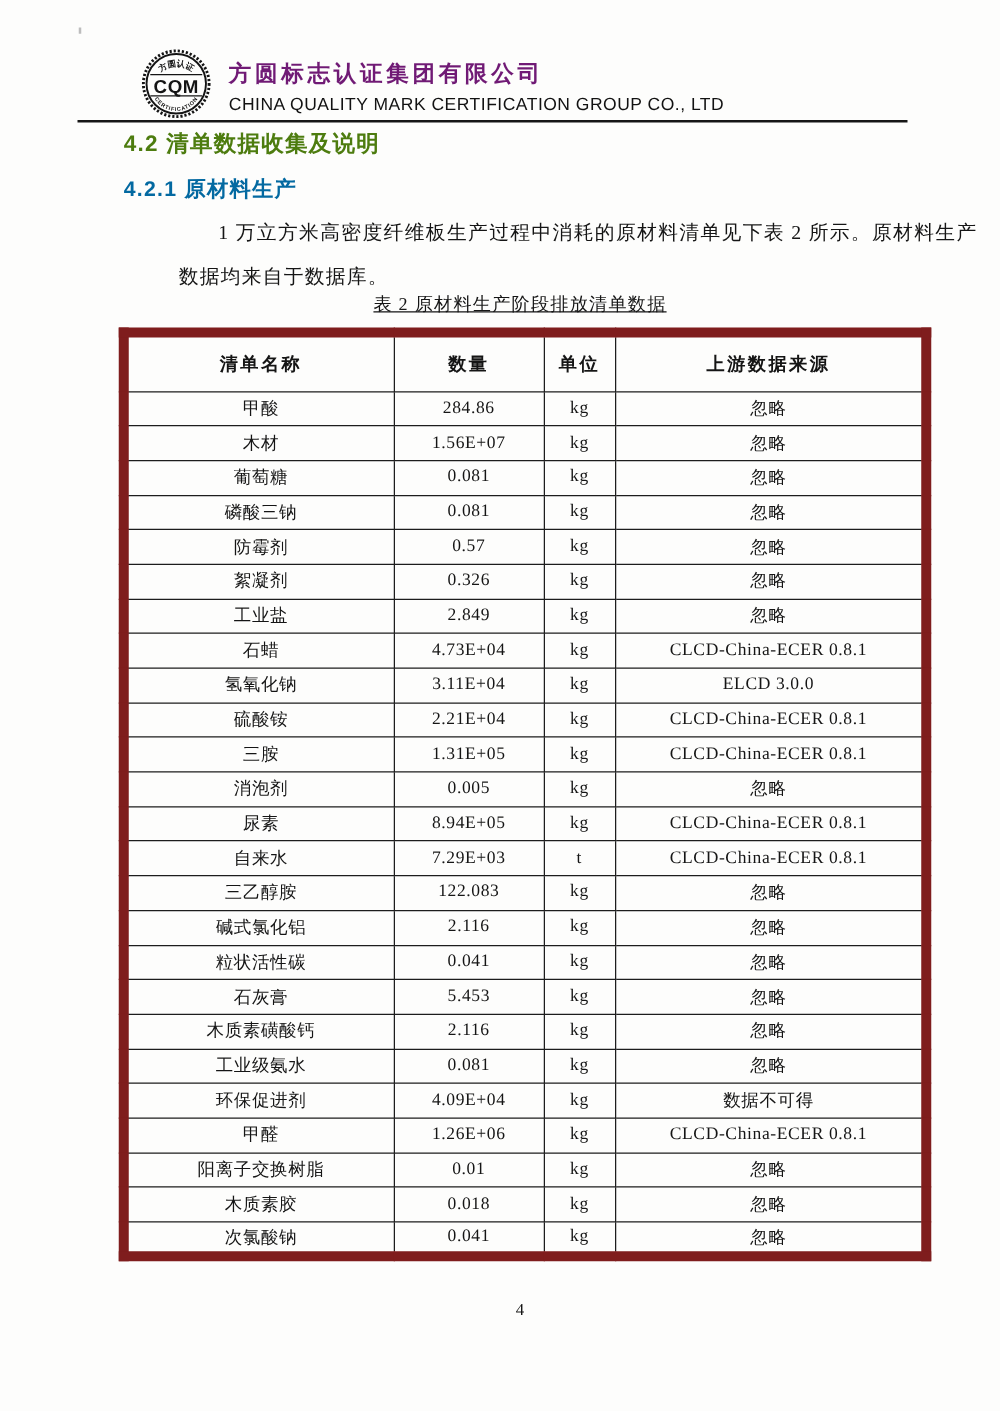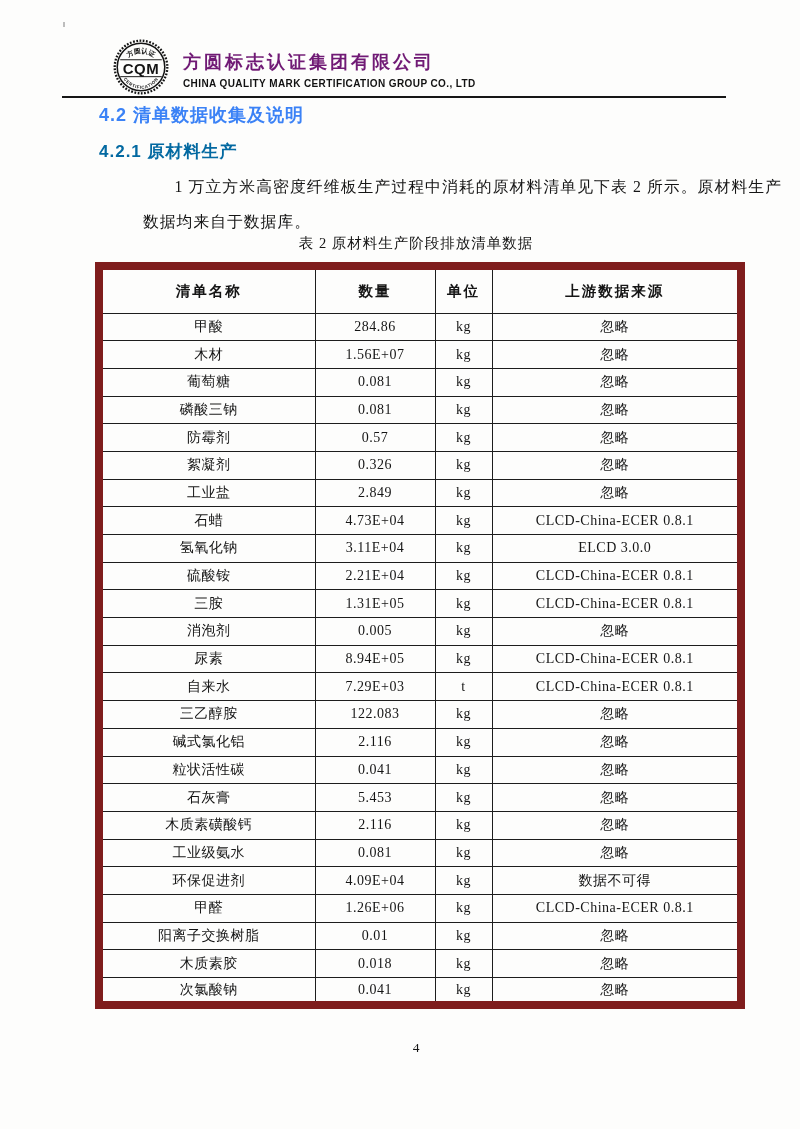--- a/index.html
+++ b/index.html
@@ -17,43 +17,43 @@
   .letterhead { position:absolute; left:112px; top:38px; display:flex; align-items:center; }
   .logo-wrap { width:58px; height:58px; flex:0 0 auto; }
   .company { margin-left:13px; padding-top:4px; }
   .company-cn {
     font-family:"Liberation Sans","DejaVu Sans",sans-serif;
     font-weight:bold; font-size:18px; letter-spacing:3px; color:#701a75;
     white-space:nowrap;
   }
   .company-en {
     font-family:"Liberation Sans","DejaVu Sans",sans-serif;
-    font-weight:bold; font-size:10px; letter-spacing:0.4px; color:#121212;
+    font-weight:normal; font-size:14px; letter-spacing:0.4px; color:#121212;
     margin-top:4px; white-space:nowrap;
   }
   .head-rule { position:absolute; left:62px; top:96px; width:664px; height:2px; background:#161616; }
   
   .h1 {
     position:absolute; left:99px; top:103px;
     font-family:"Liberation Sans","DejaVu Sans",sans-serif;
-    font-weight:bold; font-size:18px; letter-spacing:1px; color:#3b82f6;
+    font-weight:bold; font-size:18px; letter-spacing:1px; color:#4d7c0f;
   }
   .h2 {
     position:absolute; left:99px; top:140px;
     font-family:"Liberation Sans","DejaVu Sans",sans-serif;
     font-weight:bold; font-size:17px; letter-spacing:1px; color:#0369a1;
   }
   .para {
     position:absolute; left:99px; top:169px; width:639px;
     font-size:15.8px; line-height:35px;
     text-align:justify; text-indent:2em; letter-spacing:1px;margin-left:44px;
   }
   .table-caption {
     position:absolute; left:95px; top:234px; width:642px;
-    text-align:center; font-size:14.5px; letter-spacing:1px;
+    text-align:center; font-size:14.5px; letter-spacing:1px;text-decoration:underline;
   }
   
   table.inv {
     position:absolute; left:95px; top:262px; width:642px;
     border-collapse:collapse; table-layout:fixed;
   }
   table.inv th, table.inv td {
     border:1px solid #1d1d1d;
     text-align:center; vertical-align:middle;
     font-size:14px; letter-spacing:0.5px;

